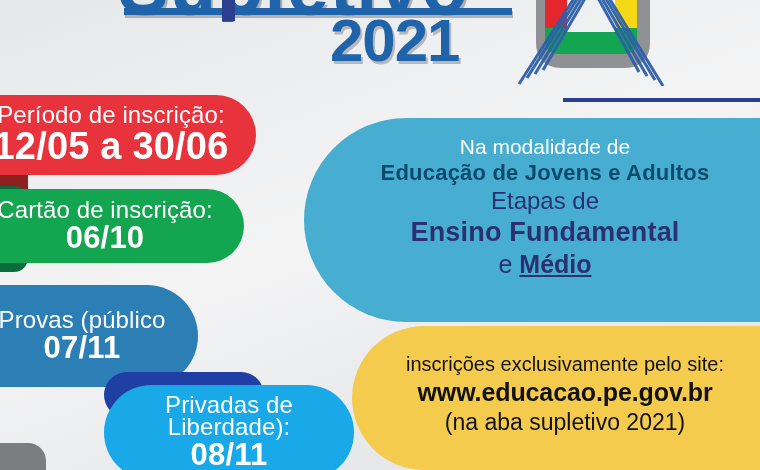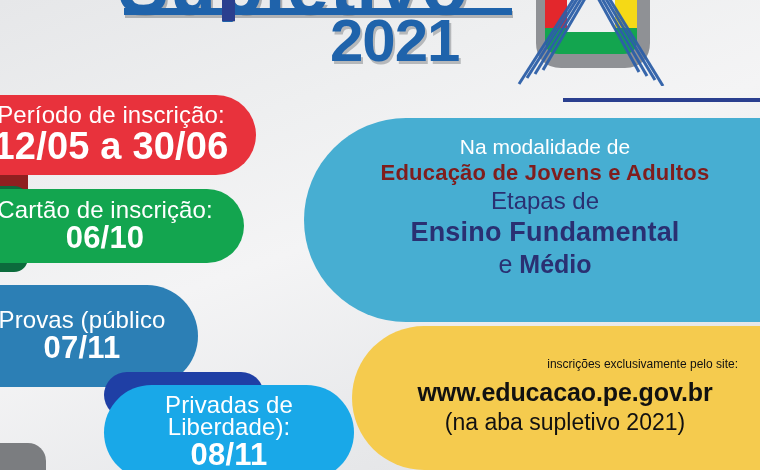--- a/index.html
+++ b/index.html
@@ -145,42 +145,42 @@
   .panel-cyan {
     position: absolute;
     left: 304px; top: 118px; width: 456px; height: 204px;
     background: #47aed2;
     border-radius: 102px 0 0 102px;
     box-sizing: border-box;
     padding: 16px 18px 16px 44px;
     text-align: center;
   }
   .pc-l1 { font-size: 21px; line-height: 25px; color: #ffffff; }
-  .pc-l2 { font-size: 22px; line-height: 27px; color: #7f1d1d; font-weight: bold; letter-spacing: .2px; }
+  .pc-l2 { font-size: 22px; line-height: 27px; color: #0c4a6e; font-weight: bold; letter-spacing: .2px; }
   .pc-l3 { font-size: 24px; line-height: 30px; color: #2a3072; margin-top: 0; }
   .pc-l4 { font-size: 27px; line-height: 33px; color: #2a3072; font-weight: bold; letter-spacing: .2px; }
   .pc-l5 { font-size: 25px; line-height: 31px; color: #2a3072; }
-  .pc-l5 b { font-weight: bold; }
+  .pc-l5 b { font-weight: bold; text-decoration: underline; }
 
   
   .sh-gold {
     position: absolute; left: 716px; top: 326px; width: 60px; height: 144px;
     background: #a8861b; border-radius: 0 0 0 0;
   }
   .panel-gold {
     position: absolute;
     left: 352px; top: 326px; width: 408px; height: 144px;
     background: #f5cb4e;
     border-radius: 72px 0 0 72px;
     box-sizing: border-box;
     padding: 26px 22px 0 40px;
     text-align: center;
     color: #111111;
   }
-  .pg-l1 { font-size: 12px; line-height: 25px; text-align: right; }
+  .pg-l1 { font-size: 20px; line-height: 25px; }
   .pg-l2 { font-size: 25px; line-height: 31px; font-weight: bold; letter-spacing: -.1px; }
   .pg-l3 { font-size: 23px; line-height: 29px; }
 </style>
 </head>
 <body>
 
 <div id="poster">
 
   <div class="gray-blob"></div>
 

